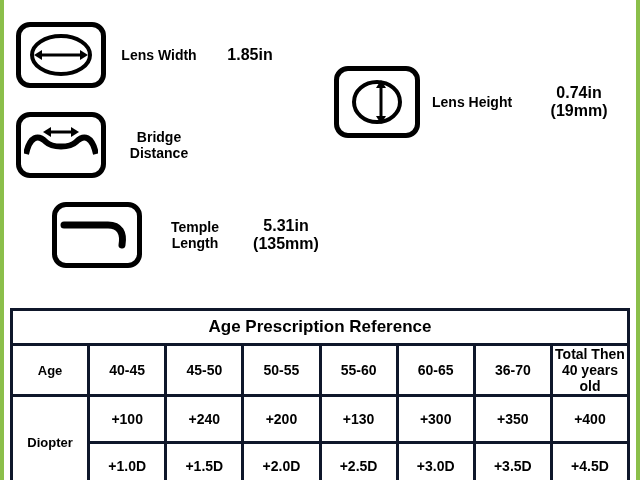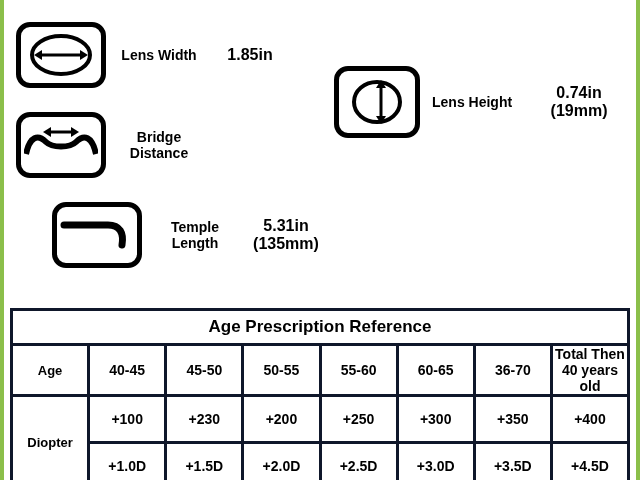--- a/index.html
+++ b/index.html
@@ -212,23 +212,23 @@
         <th>60-65</th>
         <th>36-70</th>
         <th class="hdr-two-line">
           <span>Total Then</span>
           <span>40 years old</span>
         </th>
       </tr>
       <tr>
         <td class="rowlabel" rowspan="2">Diopter</td>
         <td>+100</td>
-        <td>+230</td>
+        <td>+240</td>
         <td>+200</td>
-        <td>+250</td>
+        <td>+130</td>
         <td>+300</td>
         <td>+350</td>
         <td>+400</td>
       </tr>
       <tr>
         <td>+1.0D</td>
         <td>+1.5D</td>
         <td>+2.0D</td>
         <td>+2.5D</td>
         <td>+3.0D</td>

